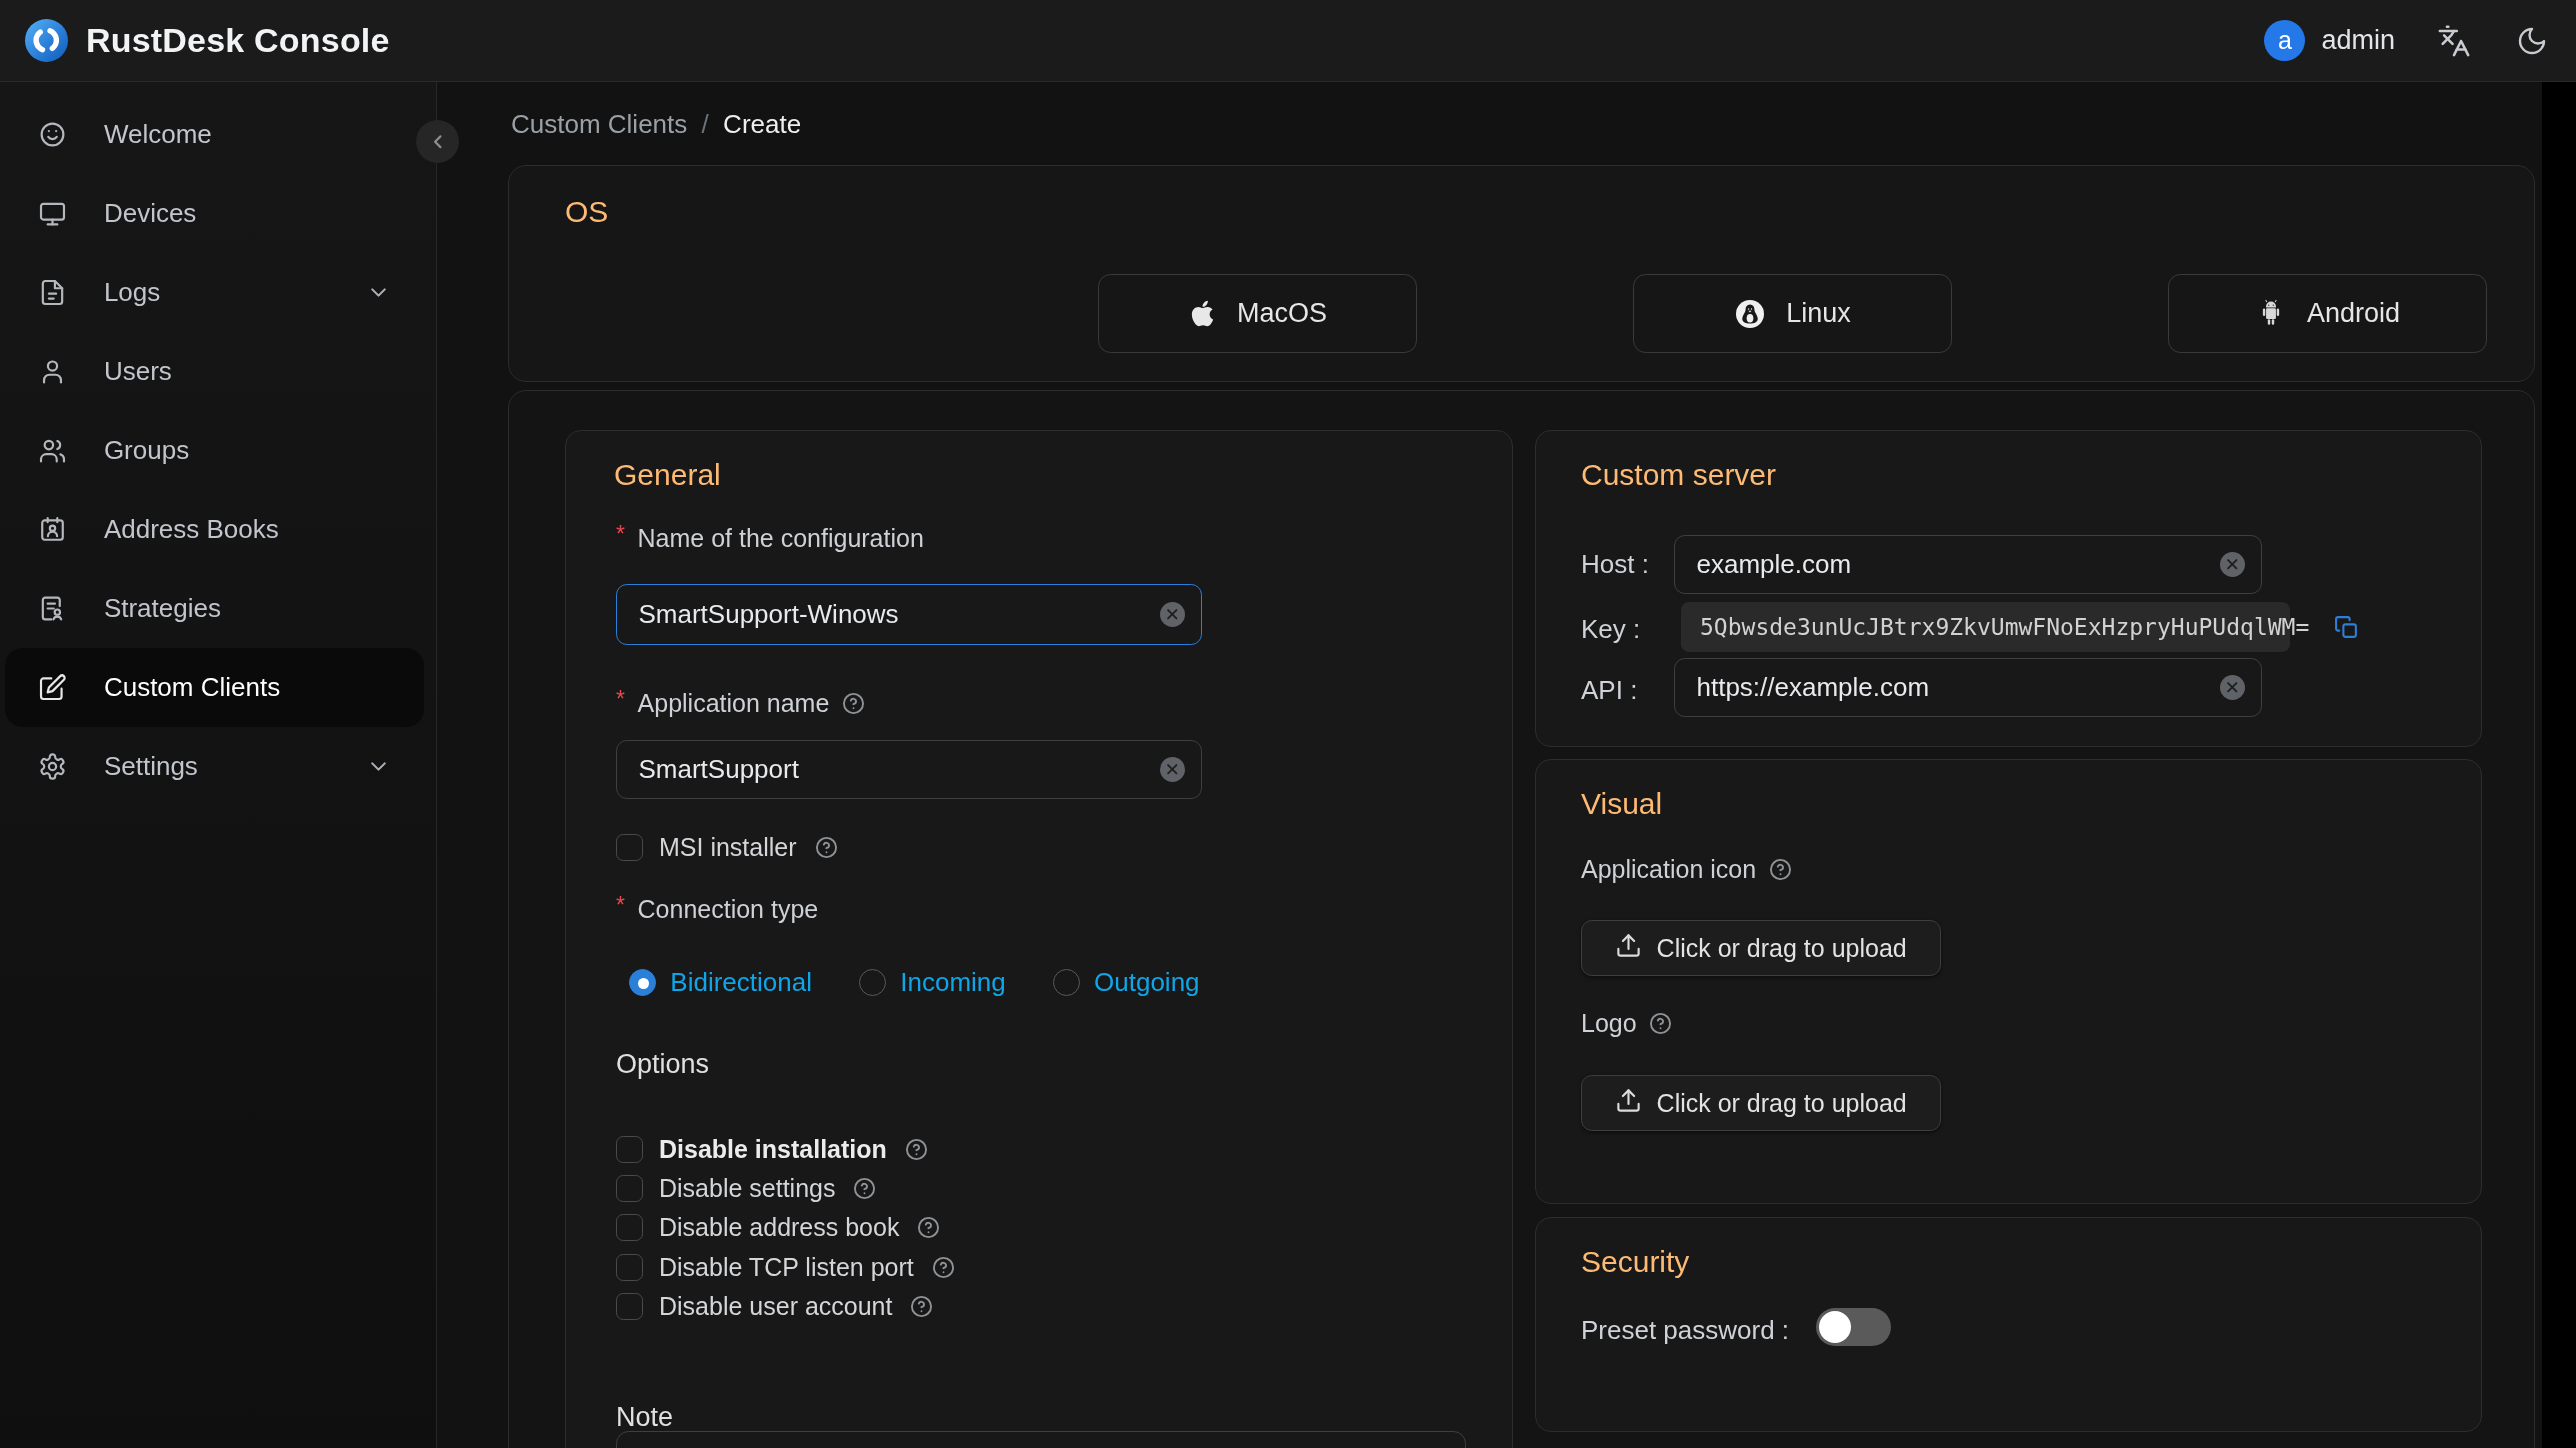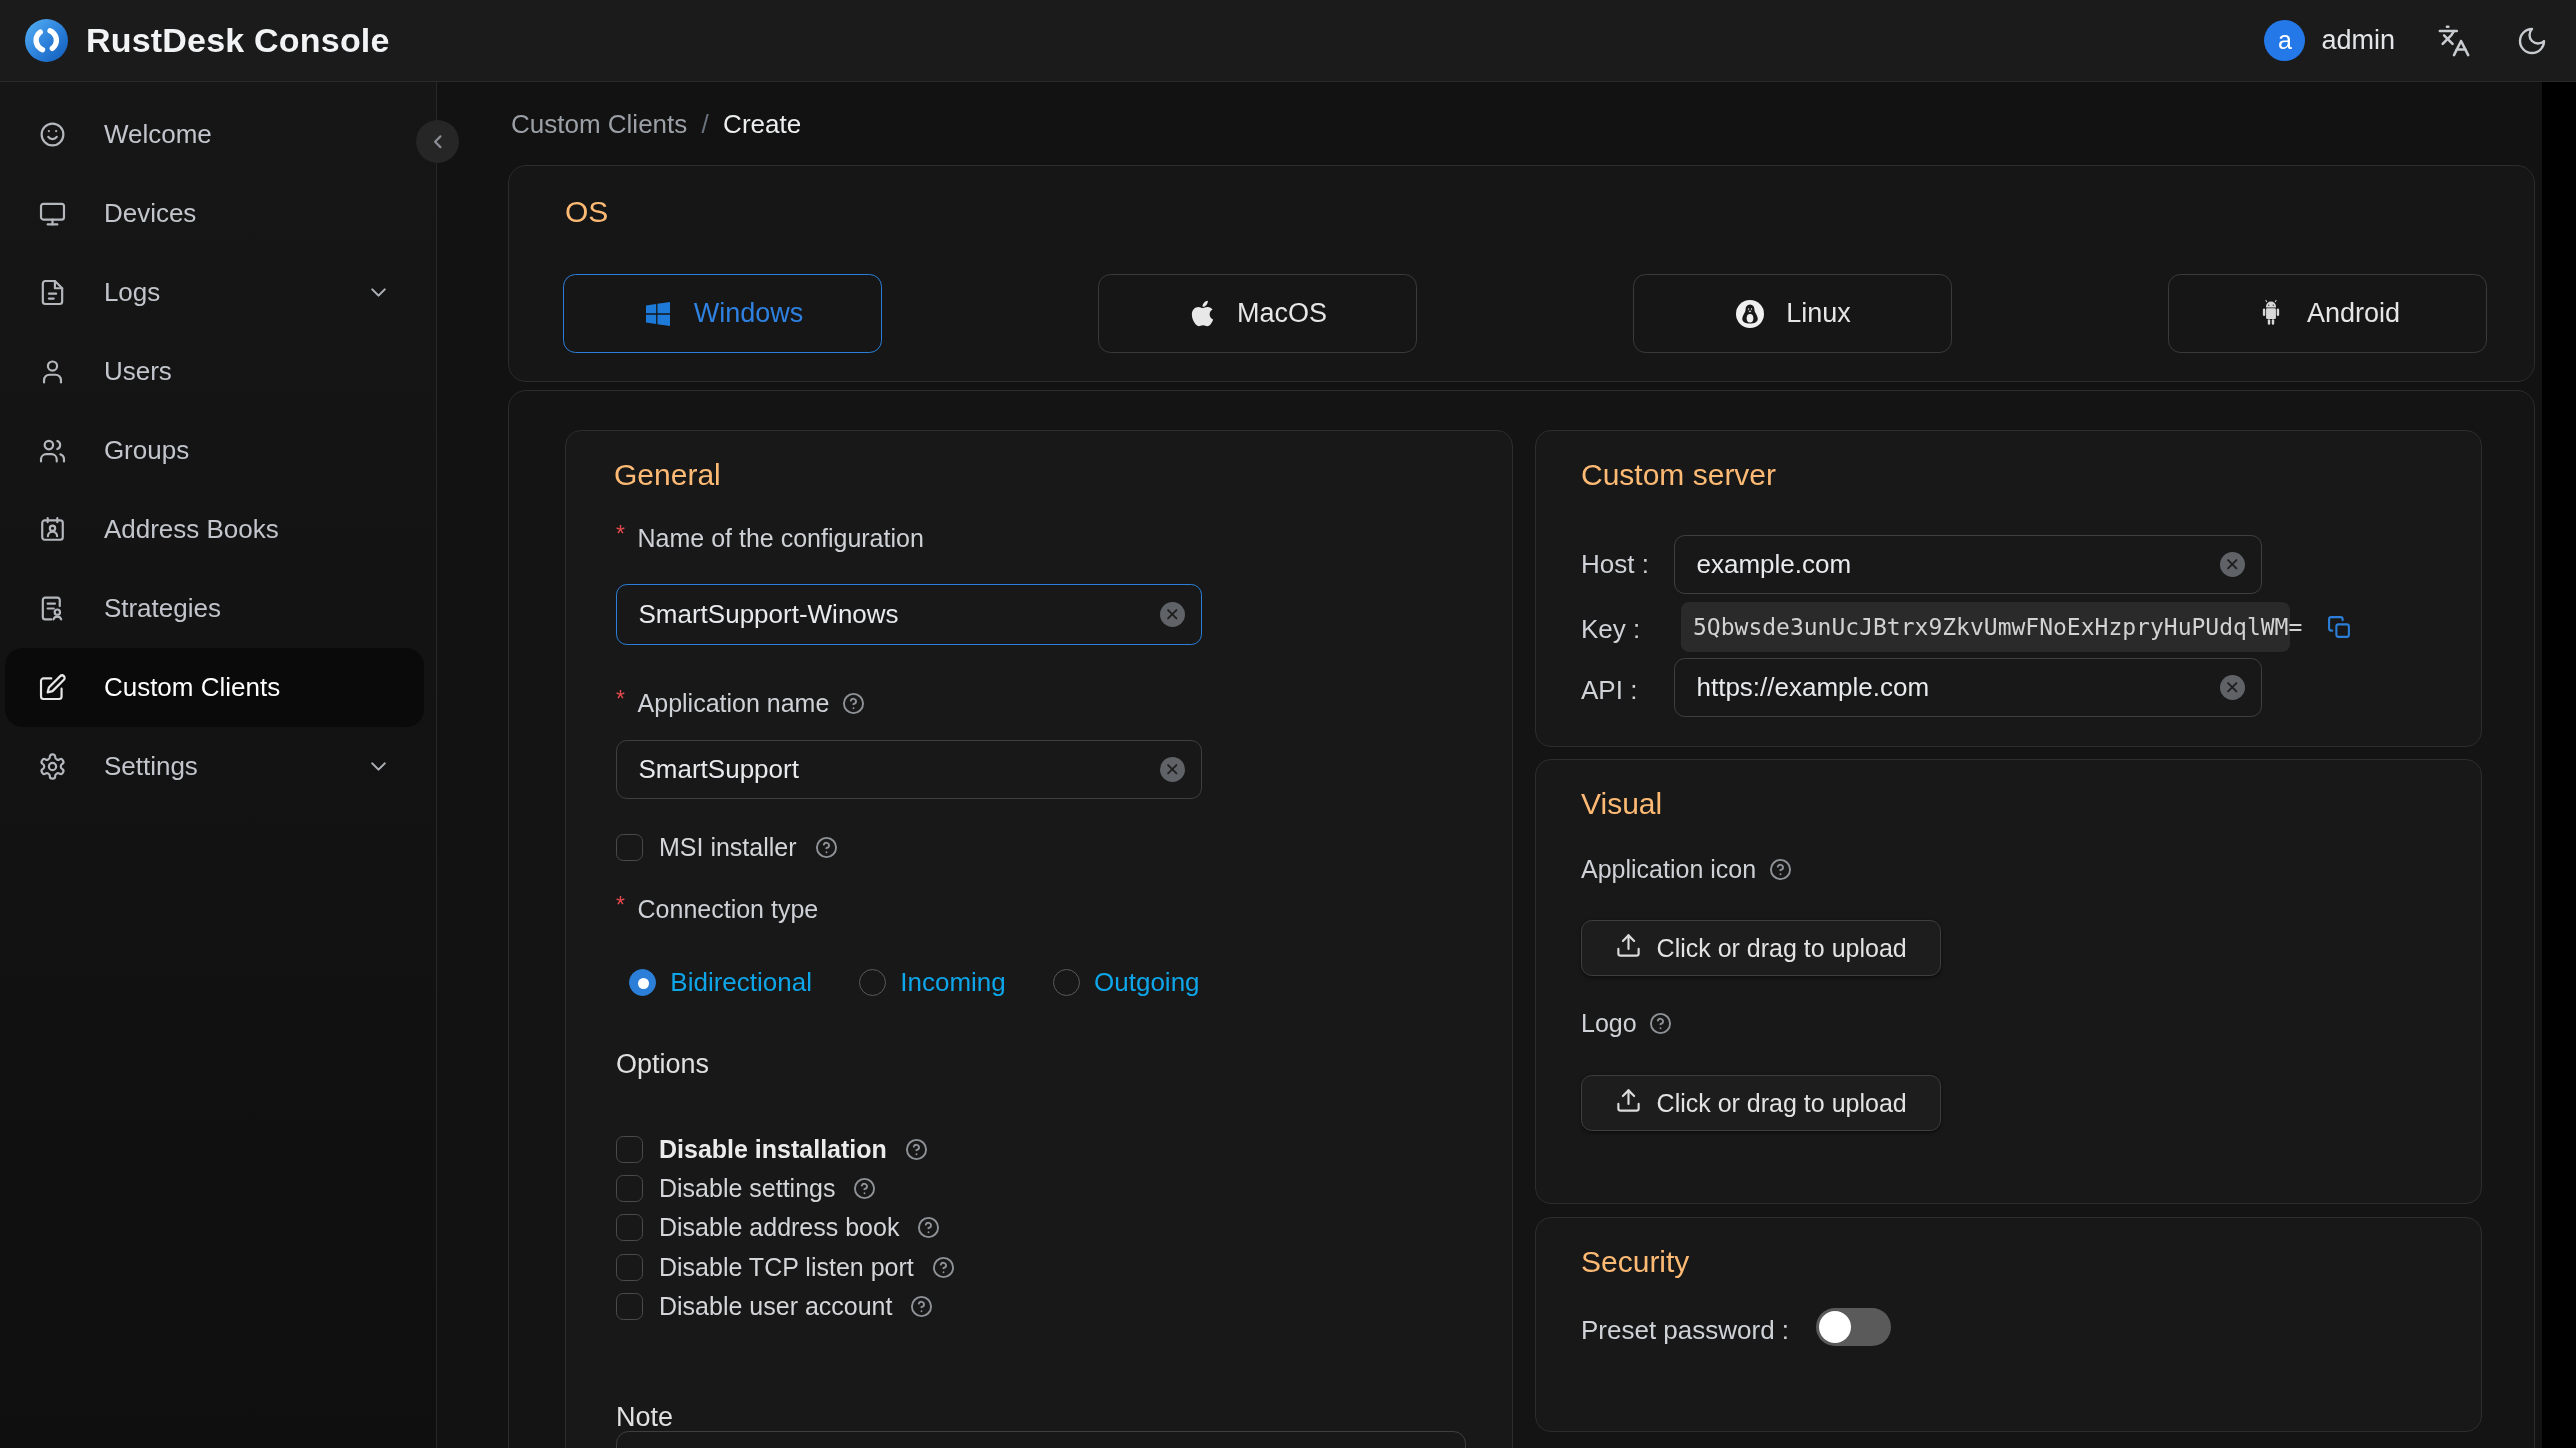--- a/index.html
+++ b/index.html
@@ -123,21 +123,21 @@
   }
   .textarea textarea {
     width:100%; height:100%; background:transparent; border:none; outline:none; resize:none;
     font-size:26px; color:#e8eaed; padding:18px 21.5px; font-family:"Liberation Sans", sans-serif;
   }
   .textarea textarea::placeholder { color:#6f6f6f; }
 
   .srv-label { position:absolute; font-size:26px; color:#cfd3d8; }
   .key-field {
     position:absolute; background:#2a2a2a; border-radius:8px;
-    display:flex; align-items:center; padding:0 12px; gap:23px;
+    display:flex; align-items:center; padding:0 19px; gap:23px;
   }
   .key-text { font-family:"DejaVu Sans Mono", monospace; font-size:23px; color:#d2d2d2; white-space:nowrap; }
   .copy-btn { width:29px; height:29px; display:flex; align-items:center; justify-content:center; cursor:pointer; flex:0 0 29px; }
 
   .upload-btn {
     position:absolute; width:360px; height:56px; border:1.3px solid #3e3e3e; border-radius:10.8px;
     background:#1d1d1d; box-shadow:0 1.8px 3.6px rgba(0,0,0,.45);
     display:flex; align-items:center; justify-content:center; gap:14.3px;
     font-size:25px; color:#e3e3e3; cursor:pointer;
   }
@@ -308,31 +308,20 @@
 
   <div class="breadcrumb">
     <span class="bc-parent">Custom Clients</span>
     <span class="bc-sep">/</span>
     <span class="bc-current">Create</span>
   </div>
 
   <div class="panel os-panel">
     <div class="panel-title os-title">OS</div>
 
-    <div class="os-btn selected" style="left:54px;">
-      <span class="os-ic">
-        <svg width="32" height="32" viewBox="0 0 24 24" fill="#1d7ad9">
-          <path d="M3 5.6 10.6 4.5v7H3Z"></path>
-            <path d="M11.6 4.35 21 3v8.5h-9.4Z"></path>
-            <path d="M3 12.5h7.6v7L3 18.4Z"></path>
-            <path d="M11.6 12.5H21V21l-9.4-1.35Z"></path>
-        </svg>
-        </span>
-      <span>Windows</span>
-    </div>
 
     <div class="os-btn" style="left:589px;">
       <span class="os-ic">
         <svg width="29" height="29" viewBox="0 0 384 512" fill="#e8e8e8">
           <path d="M318.7 268.7c-.2-36.7 16.4-64.4 50-84.8-18.8-26.9-47.2-41.7-84.7-44.6-35.5-2.8-74.3 20.7-88.5 20.7-15 0-49.4-19.7-76.4-19.7C63.3 141.2 4 184.8 4 273.5q0 39.3 14.4 81.2c12.8 36.7 59 126.7 107.2 125.2 25.2-.6 43-17.9 75.8-17.9 31.8 0 48.3 17.9 76.4 17.9 48.6-.7 90.4-82.5 102.6-119.3-65.2-30.7-61.7-90-61.7-91.9zm-56.6-164.2c27.3-32.4 24.8-61.9 24-72.5-24.1 1.4-52 16.4-67.9 34.9-17.5 19.8-27.8 44.3-25.6 71.9 26.1 2 49.9-11.4 69.5-34.3z"></path>
         </svg>
         </span>
       <span>MacOS</span>
     </div>
 

